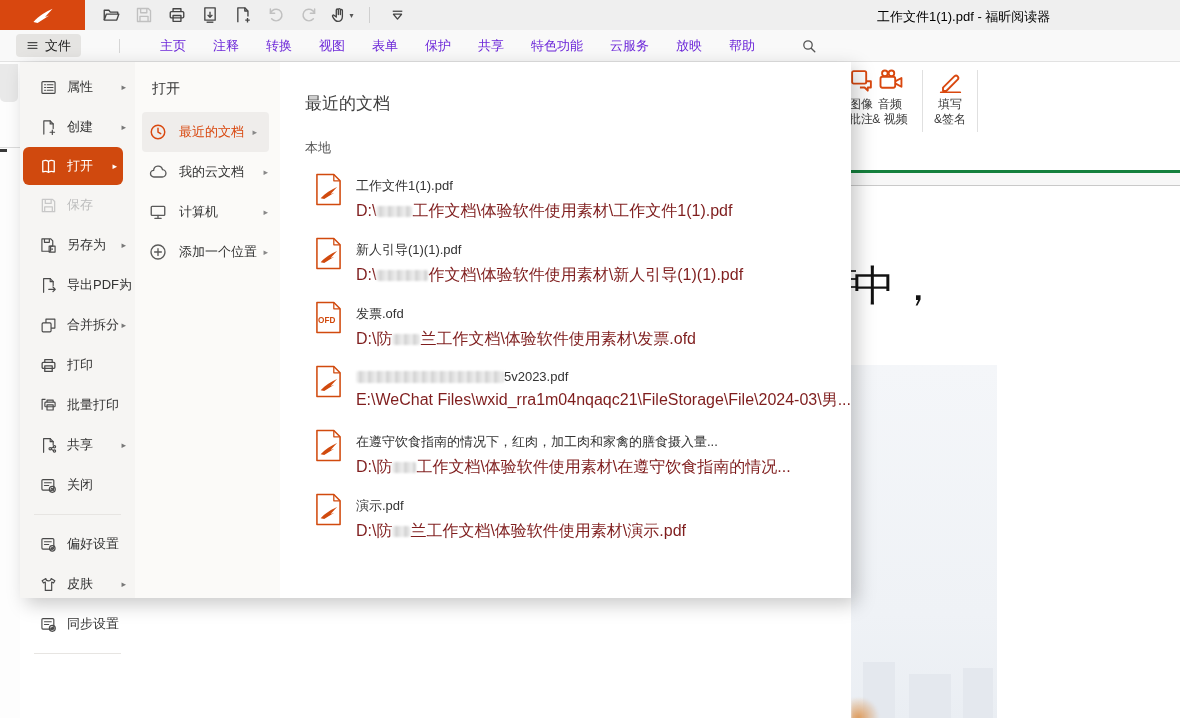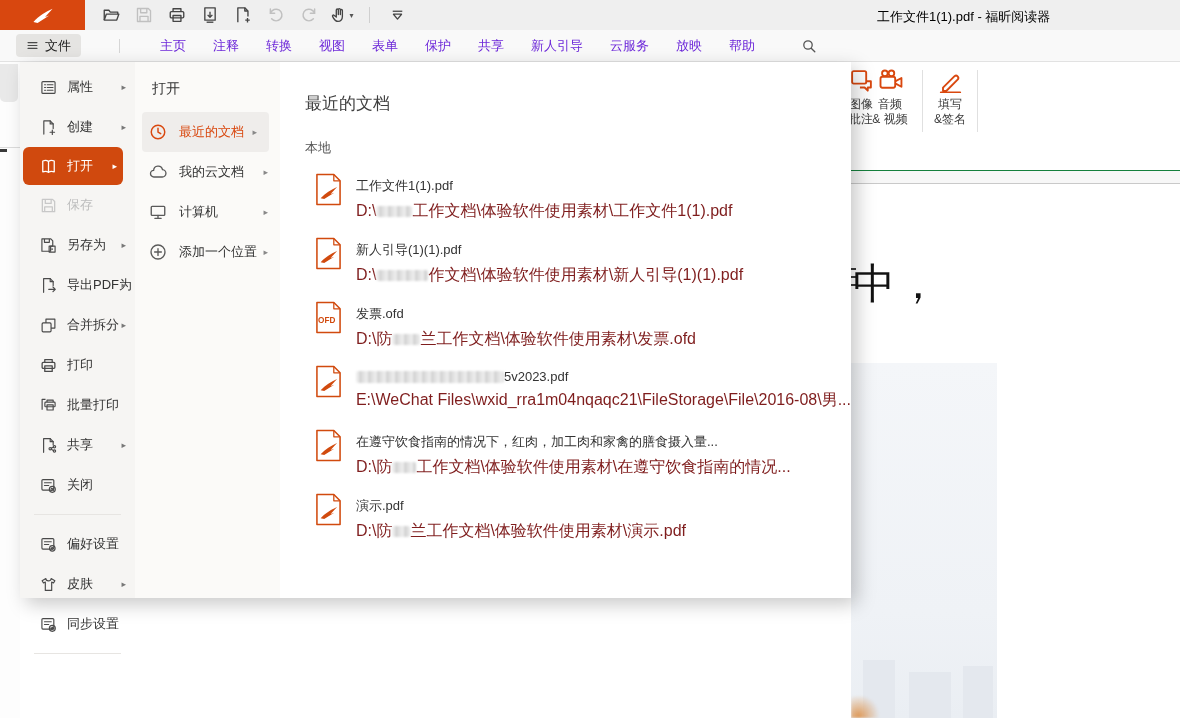--- a/index.html
+++ b/index.html
@@ -26,21 +26,21 @@
   #menu-items{display:flex;gap:27px;align-items:center;}
   .mi{font-size:13px;color:#6d28d9;white-space:nowrap;}
   #menu-search{margin-left:18px;color:#555;display:flex;align-items:center;}
   
   #left-sliver{position:absolute;left:0;top:62px;width:20px;height:656px;background:#fdfdfd;}
   #left-sliver .btnpart{position:absolute;left:0;top:2px;width:18px;height:38px;background:#e9e9e9;border-radius:0 0 5px 5px;}
   #left-sliver .line{position:absolute;left:0;top:85px;width:20px;height:1px;background:#dcdcdc;}
   #left-sliver .dash{position:absolute;left:0;top:87px;width:7px;height:3px;background:#3a3a3a;}
   
   #bg-right{position:absolute;left:851px;top:62px;width:329px;height:656px;background:#fff;overflow:hidden;}
-  .rb-area{position:relative;height:108px;border-bottom:1px solid #15803d;background:#fff;}
+  .rb-area{position:relative;height:108px;border-bottom:3px solid #15803d;background:#fff;}
   .rb-btn{position:absolute;top:6px;width:48px;display:flex;flex-direction:column;align-items:center;color:#d9480f;}
   .rb-lines{margin-top:4px;font-size:12px;line-height:15px;color:#3c3c3c;text-align:center;white-space:nowrap;}
   .rb-sep{position:absolute;top:8px;width:1px;height:62px;background:#e0e0e0;}
   .rb-strip{height:12px;background:#f7f7f7;border-bottom:1px solid #c9c9c9;}
   #doc-area{position:relative;height:534px;background:#fff;}
   #bigtext{position:absolute;left:2px;top:72px;font-family:"DejaVu Serif","Liberation Serif",serif;
            font-size:42px;color:#121212;letter-spacing:2px;}
   .frag{position:absolute;width:5px;height:2px;background:#3b3b3b;}
   #doc-img{position:absolute;left:0;top:179px;width:146px;height:355px;
            background:linear-gradient(180deg,#f4f6f9 0%,#eff2f6 70%,#eaeef3 100%);}
@@ -371,21 +371,21 @@
     </div>
     <div class="mb-sep"></div>
     <div id="menu-items">
         <span class="mi">主页</span>
         <span class="mi">注释</span>
         <span class="mi">转换</span>
         <span class="mi">视图</span>
         <span class="mi">表单</span>
         <span class="mi">保护</span>
         <span class="mi">共享</span>
-        <span class="mi">新人引导</span>
+        <span class="mi">特色功能</span>
         <span class="mi">云服务</span>
         <span class="mi">放映</span>
         <span class="mi">帮助</span>
       </div>
     <div id="menu-search">
       <svg width="16" height="16">
           <use href="#i-search"></use>
         </svg>
     </div>
   </div>
@@ -647,21 +647,21 @@
             </div>
           </div>
           <div class="doc-row">
             <span class="doc-ic">
               <svg width="27" height="33">
                 <use href="#i-pdfdoc"></use>
               </svg>
             </span>
             <div>
               <div class="doc-title"><span class="redact t" style="width: 148px;"></span><span>5v2023.pdf</span></div>
-              <div class="doc-path"><span>E:\WeChat Files\wxid_rra1m04nqaqc21\FileStorage\File\2016-08\男...</span></div>
+              <div class="doc-path"><span>E:\WeChat Files\wxid_rra1m04nqaqc21\FileStorage\File\2024-03\男...</span></div>
             </div>
           </div>
           <div class="doc-row">
             <span class="doc-ic">
               <svg width="27" height="33">
                 <use href="#i-pdfdoc"></use>
               </svg>
             </span>
             <div>
               <div class="doc-title"><span>在遵守饮食指南的情况下，红肉，加工肉和家禽的膳食摄入量...</span></div>

